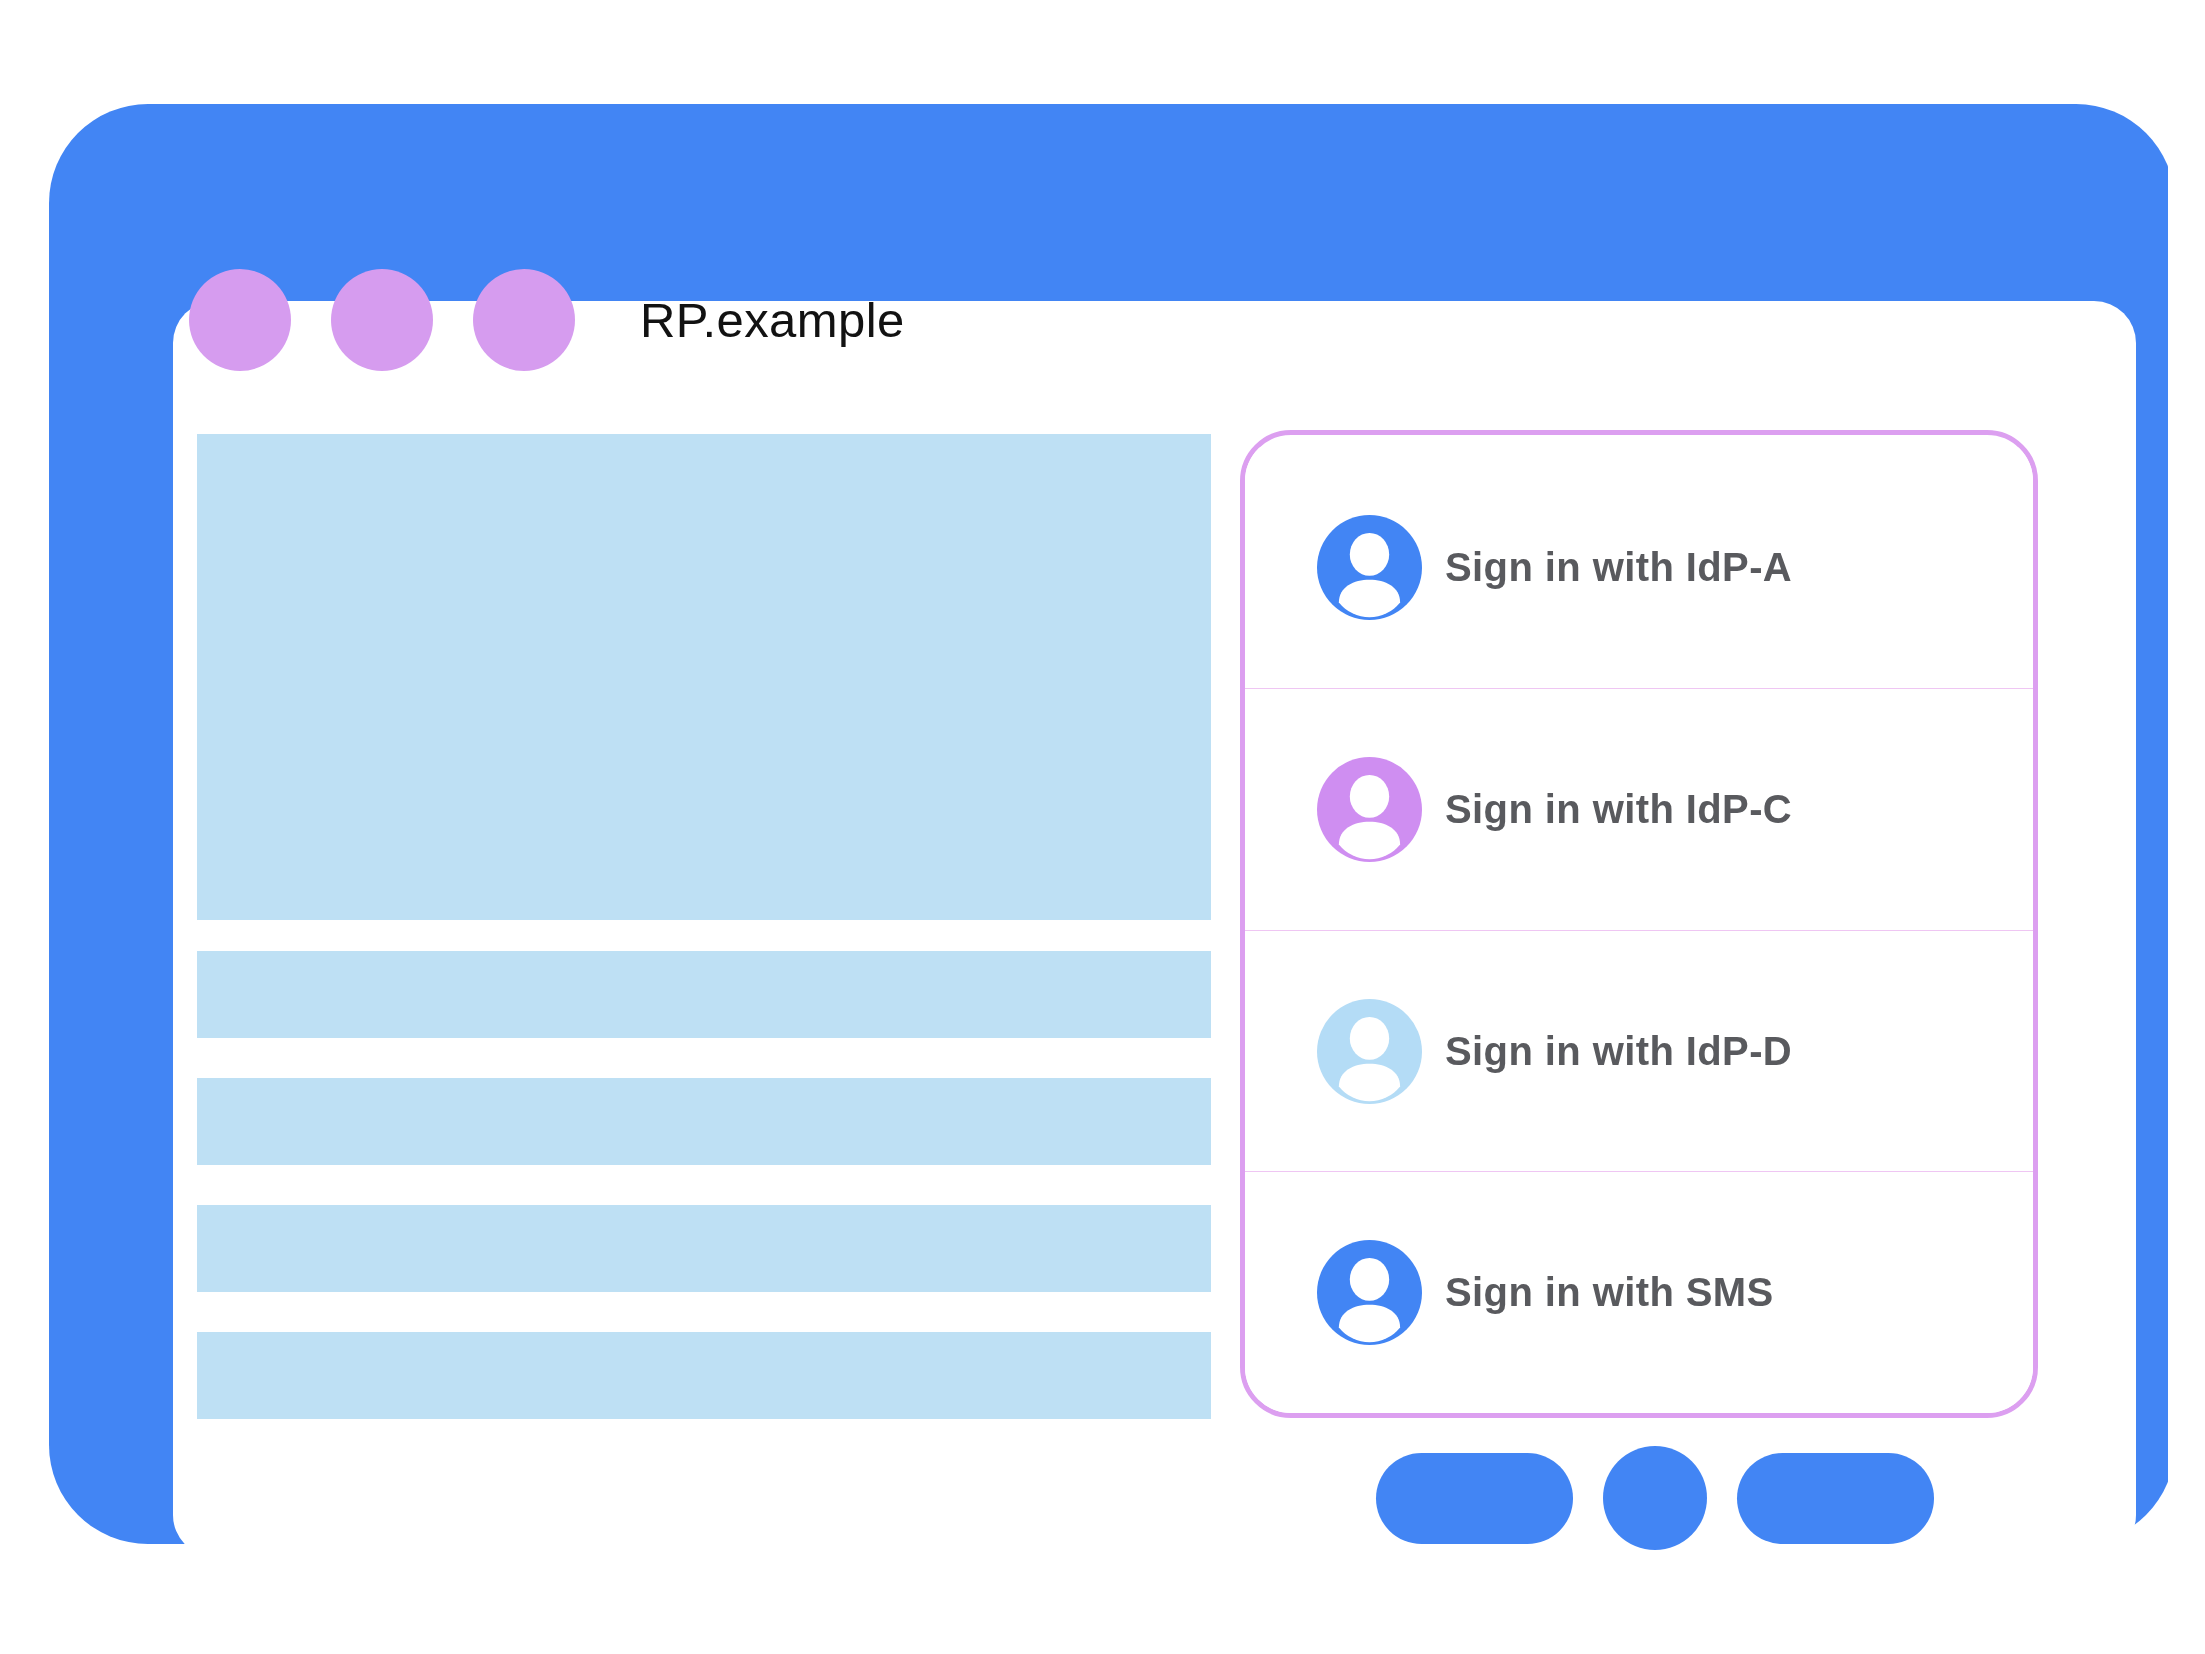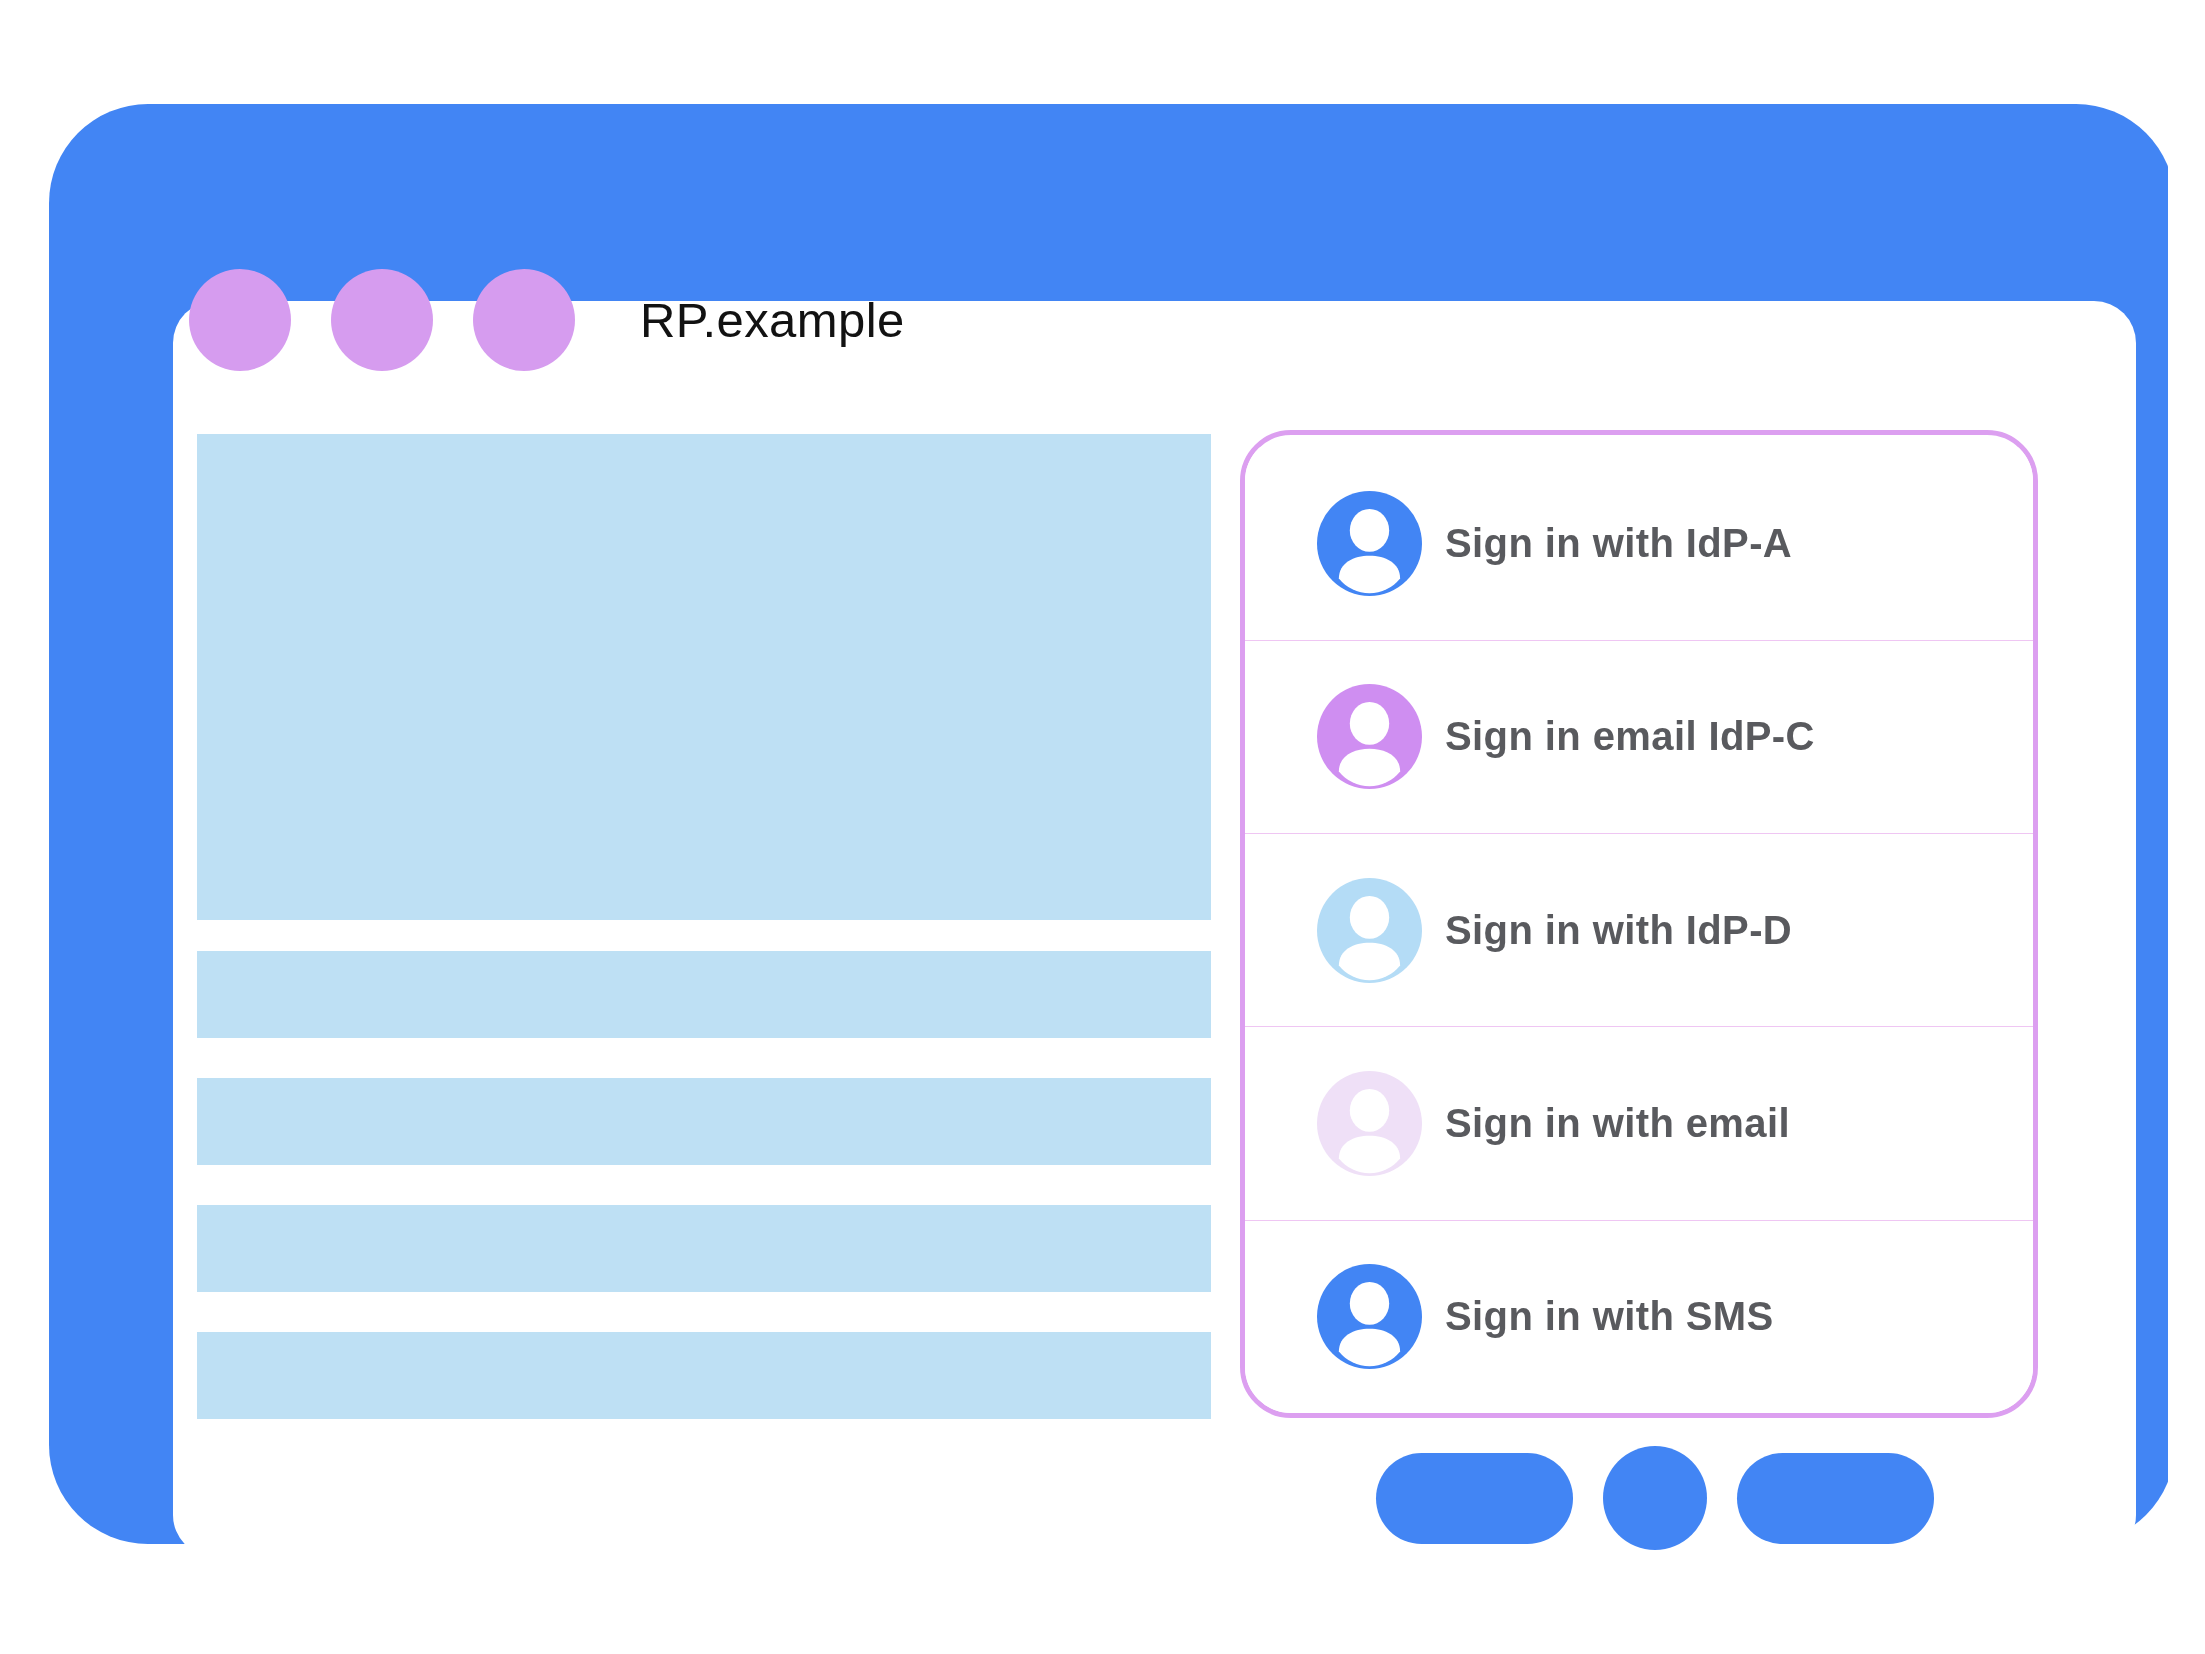--- a/index.html
+++ b/index.html
@@ -88,37 +88,29 @@
       <path d="M25 100 C25 82 42 74 60 74 C78 74 95 82 95 100 A45 45 0 0 1 25 100 Z" fill="#FFFFFF"></path>
     </svg>
     <span class="signin-label">Sign in with IdP-A</span>
   </button>
       <button class="signin-row">
     <svg class="avatar" viewBox="0 0 120 120" aria-hidden="true">
       <circle cx="60" cy="60" r="60" fill="#CF8EF1"></circle>
       <ellipse cx="60" cy="45" rx="22.5" ry="24.5" fill="#FFFFFF"></ellipse>
       <path d="M25 100 C25 82 42 74 60 74 C78 74 95 82 95 100 A45 45 0 0 1 25 100 Z" fill="#FFFFFF"></path>
     </svg>
-    <span class="signin-label">Sign in email IdP-C</span>
+    <span class="signin-label">Sign in with IdP-C</span>
   </button>
       <button class="signin-row">
     <svg class="avatar" viewBox="0 0 120 120" aria-hidden="true">
       <circle cx="60" cy="60" r="60" fill="#B4DCF6"></circle>
       <ellipse cx="60" cy="45" rx="22.5" ry="24.5" fill="#FFFFFF"></ellipse>
       <path d="M25 100 C25 82 42 74 60 74 C78 74 95 82 95 100 A45 45 0 0 1 25 100 Z" fill="#FFFFFF"></path>
     </svg>
     <span class="signin-label">Sign in with IdP-D</span>
-  </button>
-      <button class="signin-row">
-    <svg class="avatar" viewBox="0 0 120 120" aria-hidden="true">
-      <circle cx="60" cy="60" r="60" fill="#EFE0F7"></circle>
-      <ellipse cx="60" cy="45" rx="22.5" ry="24.5" fill="#FFFFFF"></ellipse>
-      <path d="M25 100 C25 82 42 74 60 74 C78 74 95 82 95 100 A45 45 0 0 1 25 100 Z" fill="#FFFFFF"></path>
-    </svg>
-    <span class="signin-label">Sign in with email</span>
   </button>
       <button class="signin-row">
     <svg class="avatar" viewBox="0 0 120 120" aria-hidden="true">
       <circle cx="60" cy="60" r="60" fill="#4285F4"></circle>
       <ellipse cx="60" cy="45" rx="22.5" ry="24.5" fill="#FFFFFF"></ellipse>
       <path d="M25 100 C25 82 42 74 60 74 C78 74 95 82 95 100 A45 45 0 0 1 25 100 Z" fill="#FFFFFF"></path>
     </svg>
     <span class="signin-label">Sign in with SMS</span>
   </button>
     </div>

